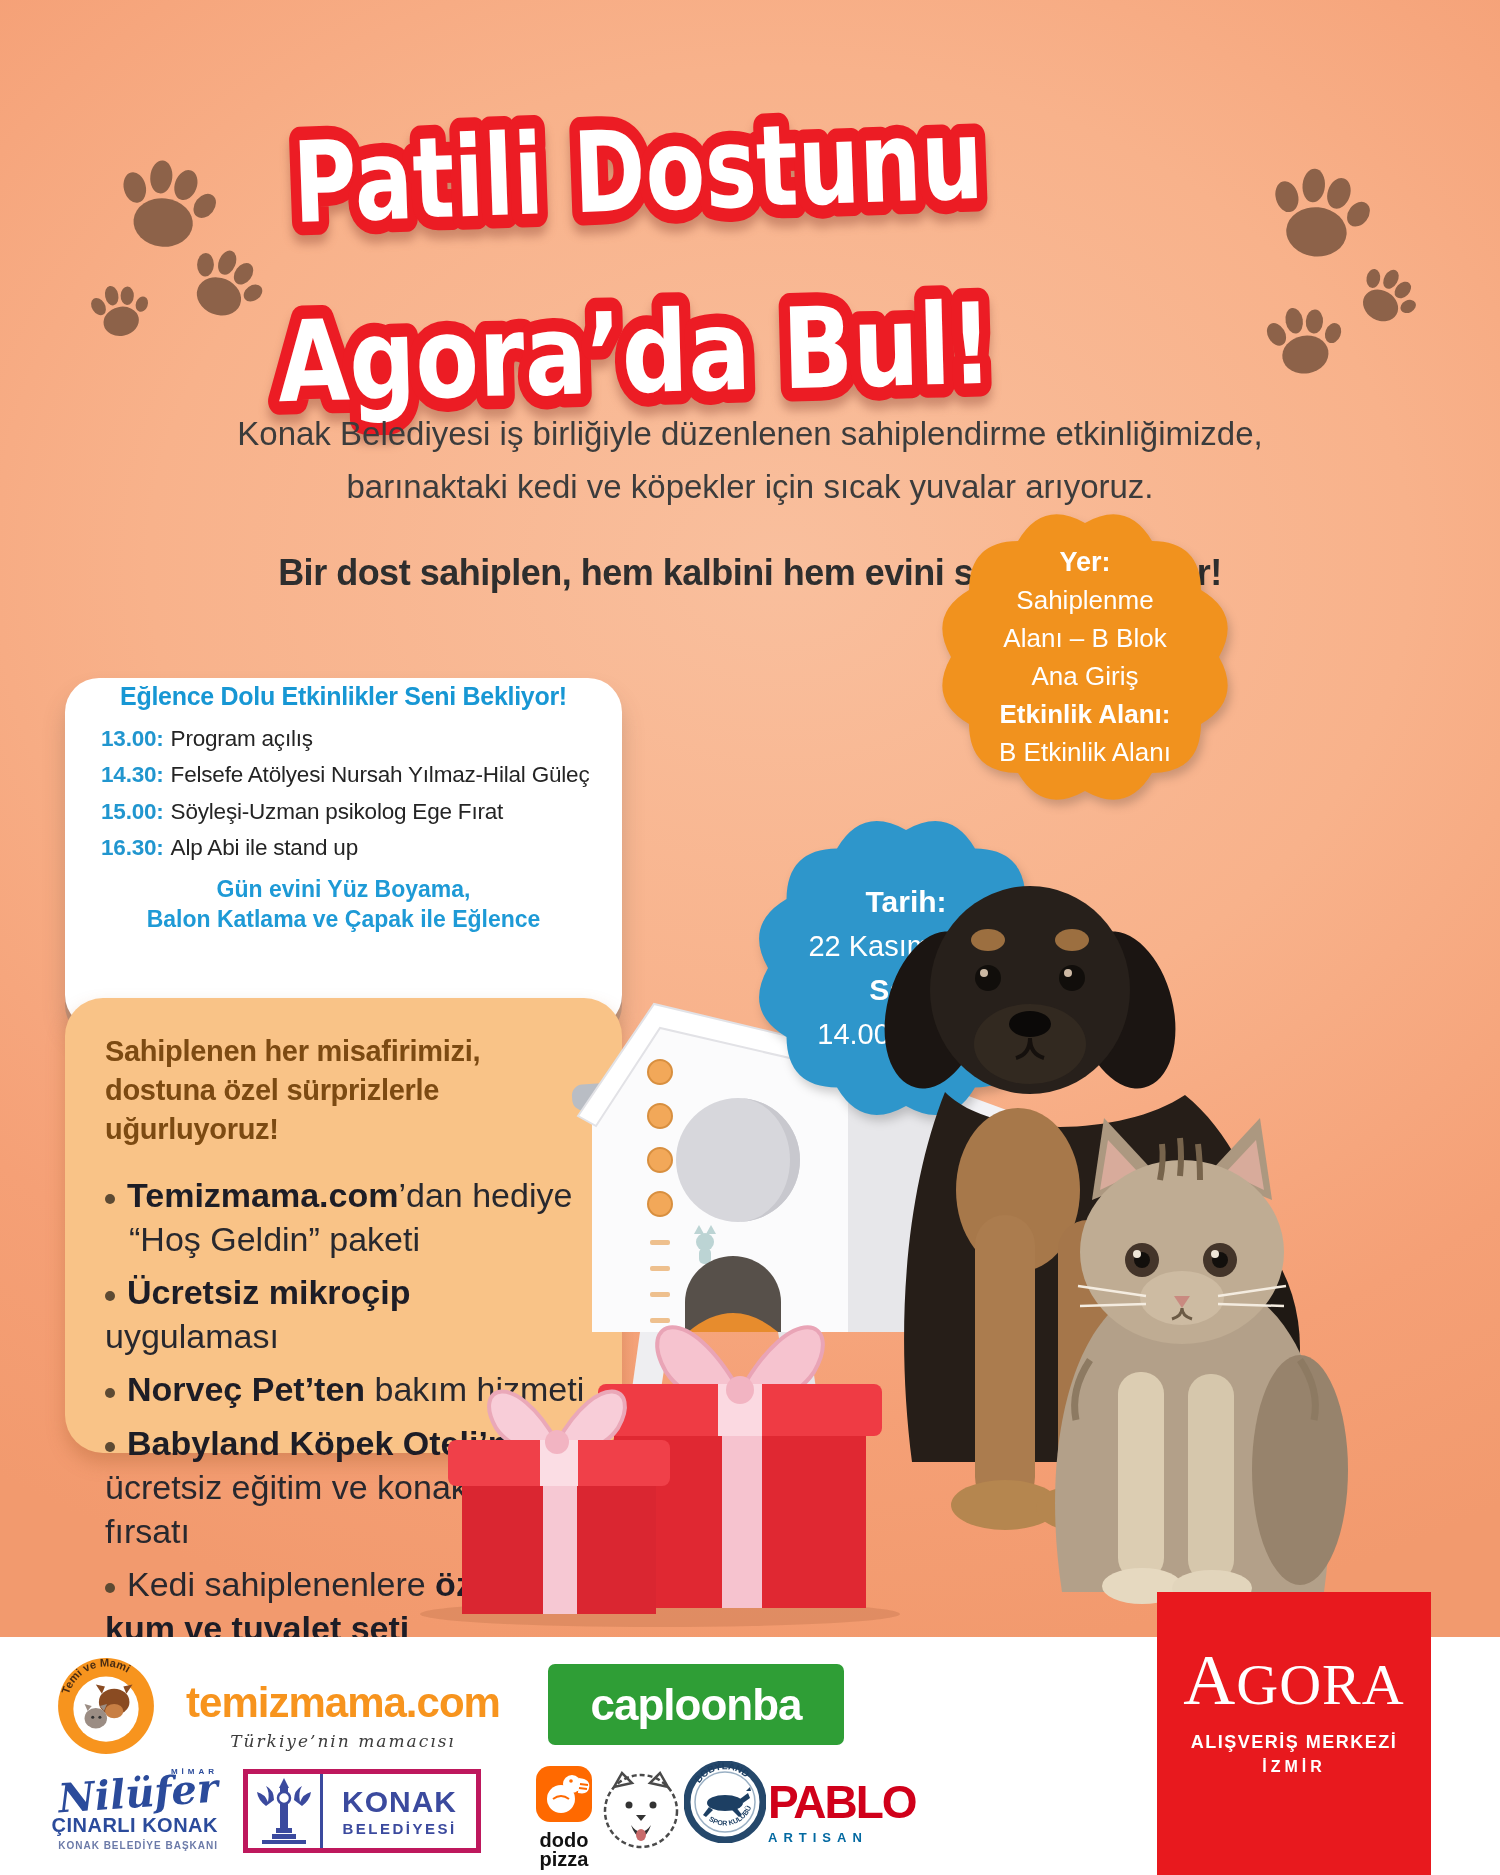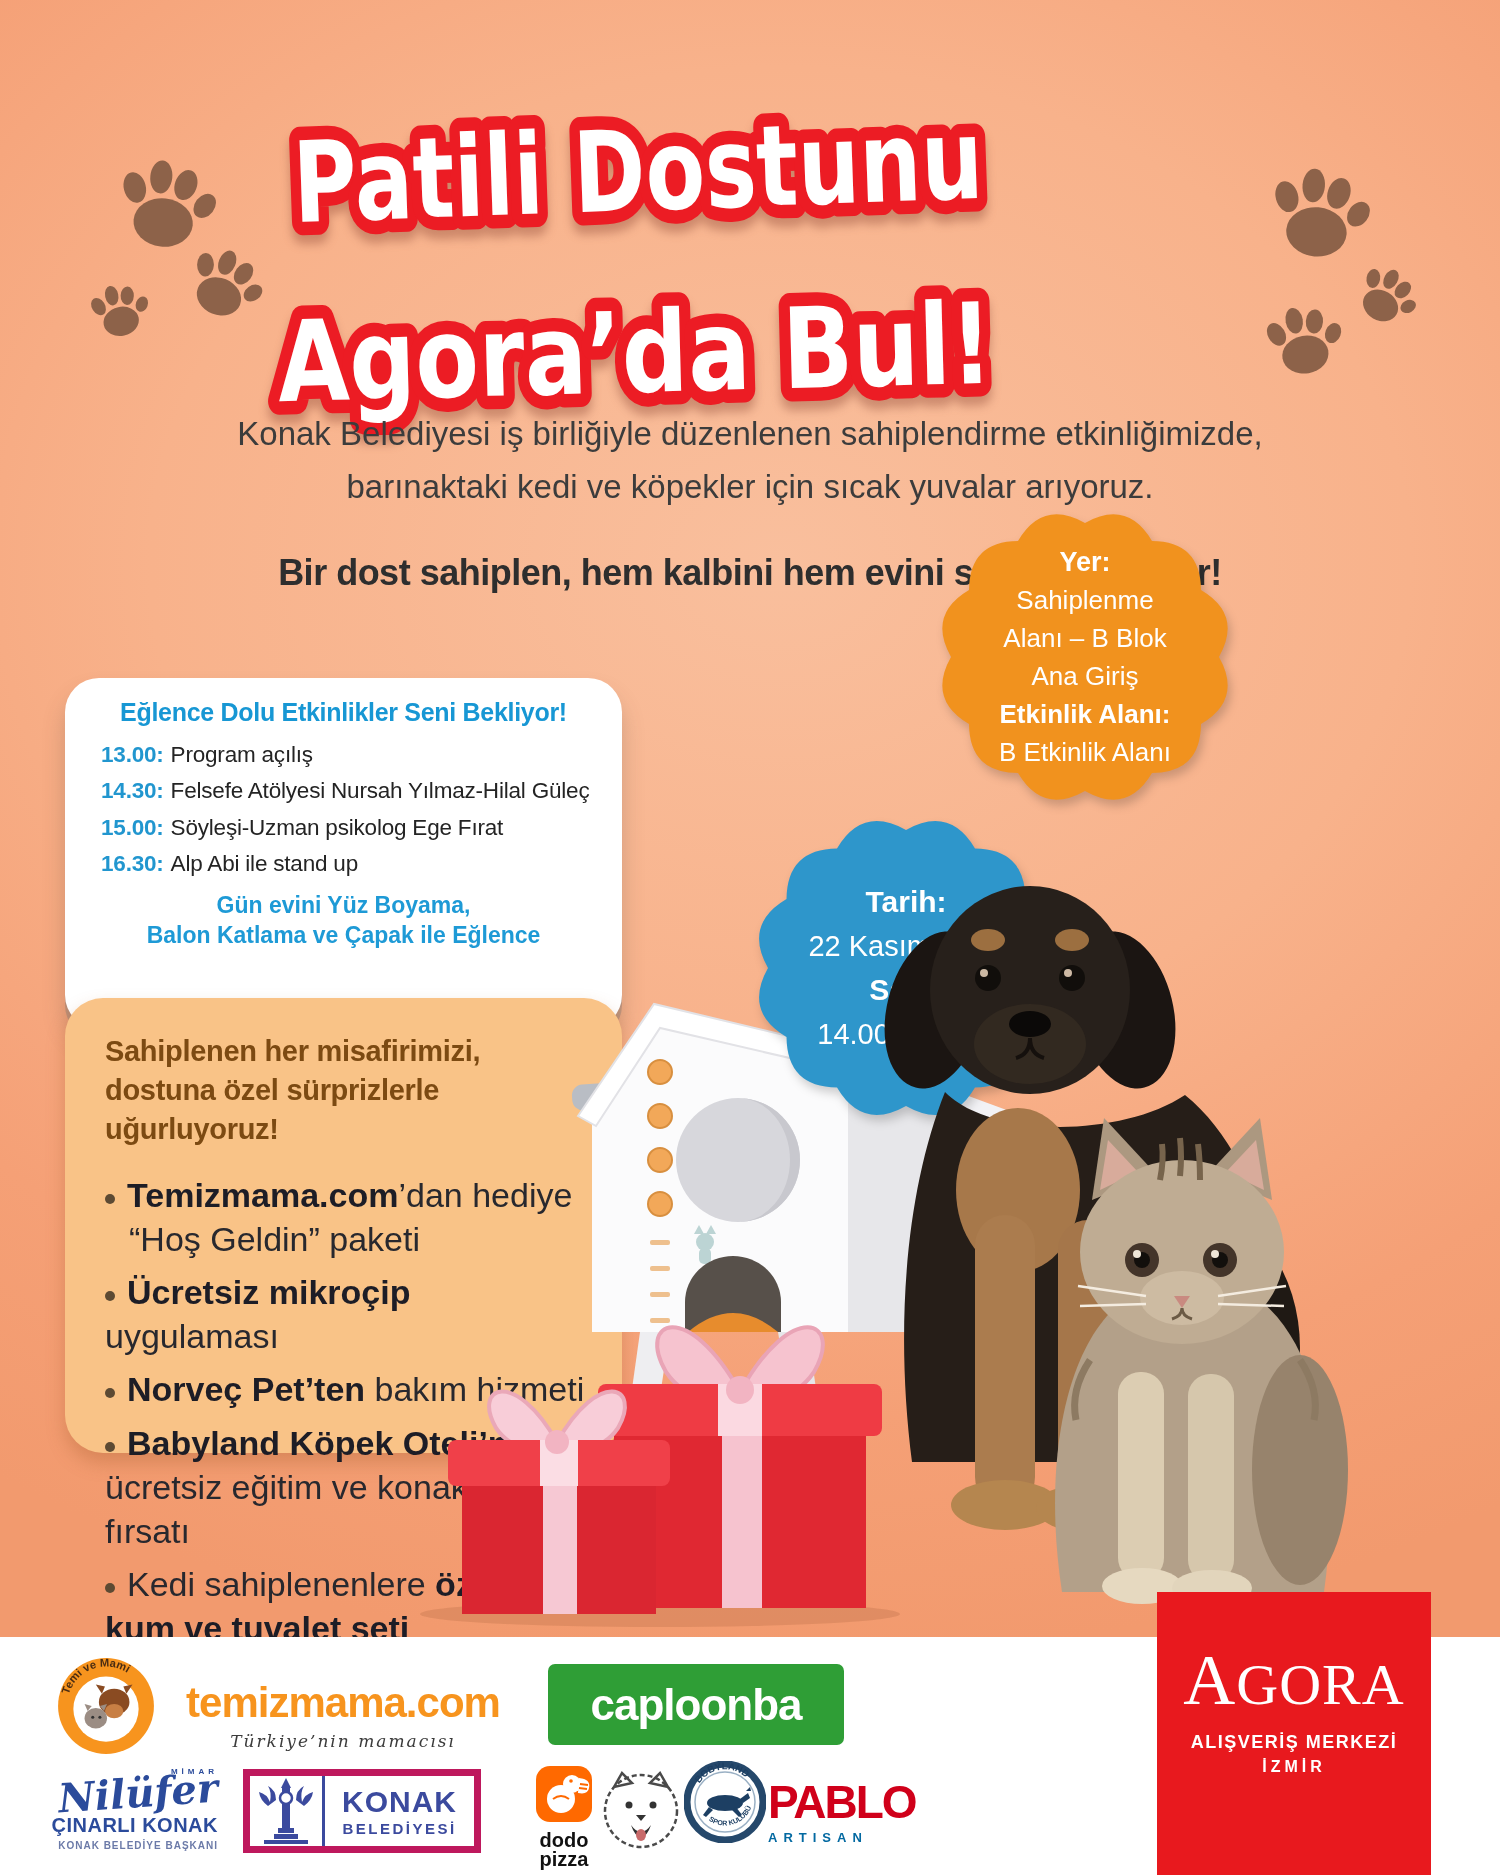--- a/index.html
+++ b/index.html
@@ -9,21 +9,21 @@
   .paw{position:absolute;color:#8d6249;}
   .title-svg{position:absolute;left:-10px;top:40px;filter:drop-shadow(0 9px 5px rgba(125,55,40,.35));}
   .title-svg text{font-family:"DejaVu Sans",sans-serif;font-weight:bold;fill:#ffffff;
     stroke:#ec1c24;stroke-width:27;paint-order:stroke;stroke-linejoin:round;text-anchor:middle;}
   .intro{position:absolute;left:0;top:408px;width:1500px;text-align:center;
     font-size:33px;line-height:1.6;color:#3c3c3c;}
   .tagline{position:absolute;left:0;top:552px;width:1500px;text-align:center;
     font-size:36px;font-weight:bold;color:#2e2e2e;letter-spacing:-0.5px;}
   .sched{position:absolute;left:65px;top:678px;width:557px;height:351px;background:#ffffff;
     border-radius:34px;box-shadow:0 10px 0 rgba(140,125,115,.45), 0 16px 22px rgba(90,70,60,.25);
-    padding-top:20px;box-sizing:border-box;}
+    padding-top:4px;box-sizing:border-box;}
   .sched-title{text-align:center;font-size:25px;font-weight:bold;color:#1797d4;letter-spacing:-0.3px;}
   .sched-rows{margin:10px 0 0 36px;font-size:22.5px;line-height:1.62;color:#242424;letter-spacing:-0.2px;}
   .sched-rows .time{color:#2196cf;font-weight:bold;margin-right:7px;}
   .sched-foot{margin-top:8px;text-align:center;font-size:23px;font-weight:bold;color:#1e9ad6;line-height:1.3;}
   .panel{position:absolute;left:65px;top:998px;width:557px;height:455px;background:#f9c387;
     border-radius:38px;box-shadow:0 10px 18px rgba(170,95,45,.35);box-sizing:border-box;
     padding:34px 34px 8px 40px;}
   .panel-head{font-size:29px;font-weight:bold;color:#7c4a12;line-height:1.34;letter-spacing:-0.3px;}
   .gift-list{list-style:none;margin:24px 0 0 0;padding:0;font-size:34px;line-height:1.3;color:#28282e;}
   .gift-list li{margin-bottom:9px;}
@@ -42,21 +42,21 @@
   .tm-tag{margin-top:4px;font-family:"DejaVu Serif",serif;font-style:italic;font-size:17px;color:#3c3c3c;letter-spacing:2px;}
   .cap{position:absolute;left:532px;top:27px;width:296px;height:81px;background:#2f9e36;border-radius:7px;
     display:flex;align-items:center;justify-content:center;margin-left:16px;}
   .cap span{color:#fff;font-size:44px;font-weight:bold;letter-spacing:-1px;}
   .nil{position:absolute;left:32px;top:130px;width:186px;text-align:right;color:#2b4b9b;}
   .nil .mini{font-size:8px;letter-spacing:4px;font-weight:bold;}
   .nil .script{font-family:"DejaVu Serif",serif;font-style:italic;font-weight:bold;font-size:40px;
     line-height:.9;transform:rotate(-4deg);}
   .nil .caps{font-size:20px;font-weight:bold;margin-top:2px;letter-spacing:0.5px;}
   .nil .sub{font-size:10px;color:#6b7aa8;letter-spacing:1px;margin-top:3px;font-weight:bold;}
-  .konak{position:absolute;left:243px;top:132px;width:238px;height:84px;border:7px solid #be185d;
+  .konak{position:absolute;left:243px;top:132px;width:238px;height:84px;border:5px solid #be185d;
     display:flex;align-items:center;background:#fff;box-sizing:border-box;}
   .konak .icon{width:72px;height:100%;border-right:3px solid #3b4a9e;display:flex;align-items:center;justify-content:center;}
   .konak .ktext{flex:1;text-align:center;color:#3b4a9e;}
   .konak .k1{font-size:30px;font-weight:bold;letter-spacing:1px;}
   .konak .k2{font-size:15px;letter-spacing:2.5px;font-weight:bold;margin-top:1px;}
   .dodo{position:absolute;left:533px;top:128px;width:62px;text-align:center;}
   .dodo .dtxt{font-size:20px;font-weight:bold;color:#111;line-height:.95;margin-top:4px;}
   .chow{position:absolute;left:598px;top:126px;}
   .boby{position:absolute;left:684px;top:124px;}
   .pablo{position:absolute;left:768px;top:138px;width:160px;}

